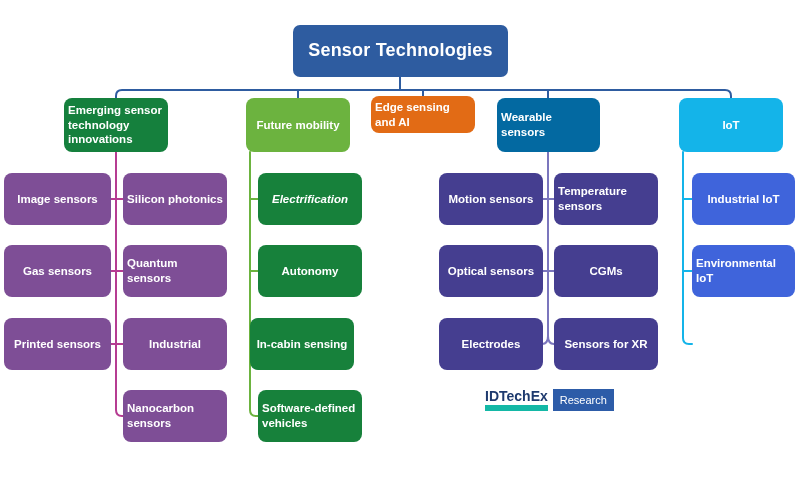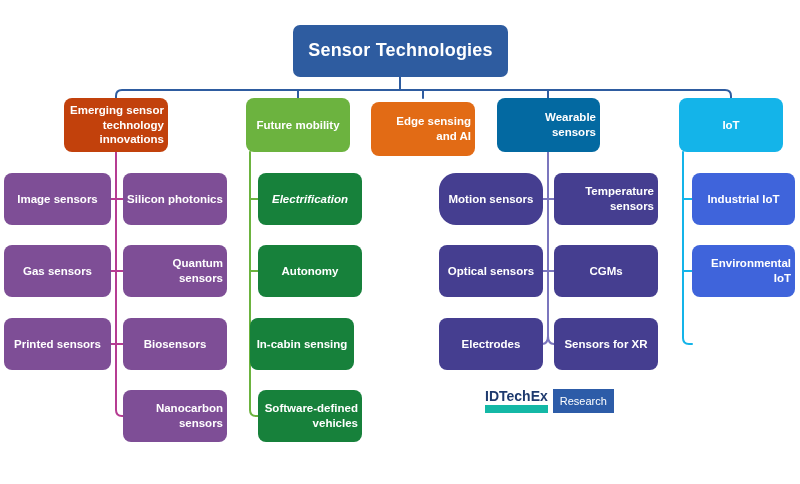--- a/index.html
+++ b/index.html
@@ -12,36 +12,36 @@
     background: #ffffff;
     overflow: hidden;
   }
   .connectors { position: absolute; left: 0; top: 0; z-index: 1; }
   .node {
     position: absolute;
     z-index: 2;
     display: flex;
     align-items: center;
     justify-content: center;
-    text-align: right;
+    text-align: left;
     color: #ffffff;
     font-weight: 700;
     font-size: 11.5px;
     line-height: 1.3;
     border-radius: 8px;
     padding: 8px 4px;
   }
   .root {
     font-size: 18px;
     border-radius: 7px;
     letter-spacing: 0.2px;
   }
   
   .c-blue     { background: #2e5ca0; }
-  .c-magenta  { background: #c2410c; }
+  .c-magenta  { background: #15803d; }
   .c-purple   { background: #7e4e96; }
   .c-lgreen   { background: #6cb33f; }
   .c-dgreen   { background: #17813b; }
   .c-orange   { background: #e26b15; }
   .c-lavender { background: #0369a1; }
   .c-indigo   { background: #453e90; }
   .c-cyan     { background: #14b4e9; }
   .c-royal    { background: #3f64db; }
   
   .logo {
@@ -50,21 +50,21 @@
     top: 389px;
     z-index: 2;
     display: flex;
     align-items: stretch;
     gap: 5px;
   }
   .logo-brand {
     font-size: 14px;
     font-weight: 700;
     color: #1e3a6e;
-    border-bottom: 8px solid #14b8a6;
+    border-bottom: 6px solid #14b8a6;
     padding-bottom: 1px;
     line-height: 1.1;
     align-self: center;
   }
   .logo-badge {
     background: #2d5ca8;
     color: #ffffff;
     font-size: 11px;
     font-weight: 400;
     padding: 2px 7px 3px;
@@ -115,39 +115,39 @@
         <path d="M683 199 H692"></path>
         <path d="M683 271 H692"></path>
       </g>
     </g>
   </svg>
 
   <div class="node root c-blue" style="left:293px; top:25px; width:215px; height:52px;">Sensor Technologies</div>
 
   <div class="node c-magenta" style="left:64px; top:98px; width:104px; height:54px;">Emerging sensor technology innovations</div>
   <div class="node c-lgreen" style="left:246px; top:98px; width:104px; height:54px;">Future mobility</div>
-  <div class="node c-orange" style="left:371px; top:102px; width:104px; height:54px;">Edge sensing and AI</div>
+  <div class="node c-orange" style="left:371px; top:96px; width:104px; height:37px;">Edge sensing and AI</div>
   <div class="node c-lavender" style="left:497px; top:98px; width:103px; height:54px;">Wearable sensors</div>
   <div class="node c-cyan" style="left:679px; top:98px; width:104px; height:54px;">IoT</div>
 
   <div class="node c-purple" style="left:4px; top:173px; width:107px; height:52px;">Image sensors</div>
   <div class="node c-purple" style="left:4px; top:245px; width:107px; height:52px;">Gas sensors</div>
   <div class="node c-purple" style="left:4px; top:318px; width:107px; height:52px;">Printed sensors</div>
 
   <div class="node c-purple" style="left:123px; top:173px; width:104px; height:52px;">Silicon photonics</div>
   <div class="node c-purple" style="left:123px; top:245px; width:104px; height:52px;">Quantum sensors</div>
-  <div class="node c-purple" style="left:123px; top:318px; width:104px; height:52px;">Biosensors</div>
+  <div class="node c-purple" style="left:123px; top:318px; width:104px; height:52px;">Industrial</div>
   <div class="node c-purple" style="left:123px; top:390px; width:104px; height:52px;">Nanocarbon sensors</div>
 
   <div class="node c-dgreen" style="left:258px; top:173px; width:104px; height:52px;font-style:italic;">Electrification</div>
   <div class="node c-dgreen" style="left:258px; top:245px; width:104px; height:52px;">Autonomy</div>
   <div class="node c-dgreen" style="left:250px; top:318px; width:104px; height:52px;">In-cabin sensing</div>
   <div class="node c-dgreen" style="left:258px; top:390px; width:104px; height:52px;">Software-defined vehicles</div>
 
-  <div class="node c-indigo" style="left:439px; top:173px; width:104px; height:52px;border-radius:17px;">Motion sensors</div>
+  <div class="node c-indigo" style="left:439px; top:173px; width:104px; height:52px;">Motion sensors</div>
   <div class="node c-indigo" style="left:439px; top:245px; width:104px; height:52px;">Optical sensors</div>
   <div class="node c-indigo" style="left:439px; top:318px; width:104px; height:52px;">Electrodes</div>
 
   <div class="node c-indigo" style="left:554px; top:173px; width:104px; height:52px;">Temperature sensors</div>
   <div class="node c-indigo" style="left:554px; top:245px; width:104px; height:52px;">CGMs</div>
   <div class="node c-indigo" style="left:554px; top:318px; width:104px; height:52px;">Sensors for XR</div>
 
   <div class="node c-royal" style="left:692px; top:173px; width:103px; height:52px;">Industrial IoT</div>
   <div class="node c-royal" style="left:692px; top:245px; width:103px; height:52px;">Environmental IoT</div>
 

